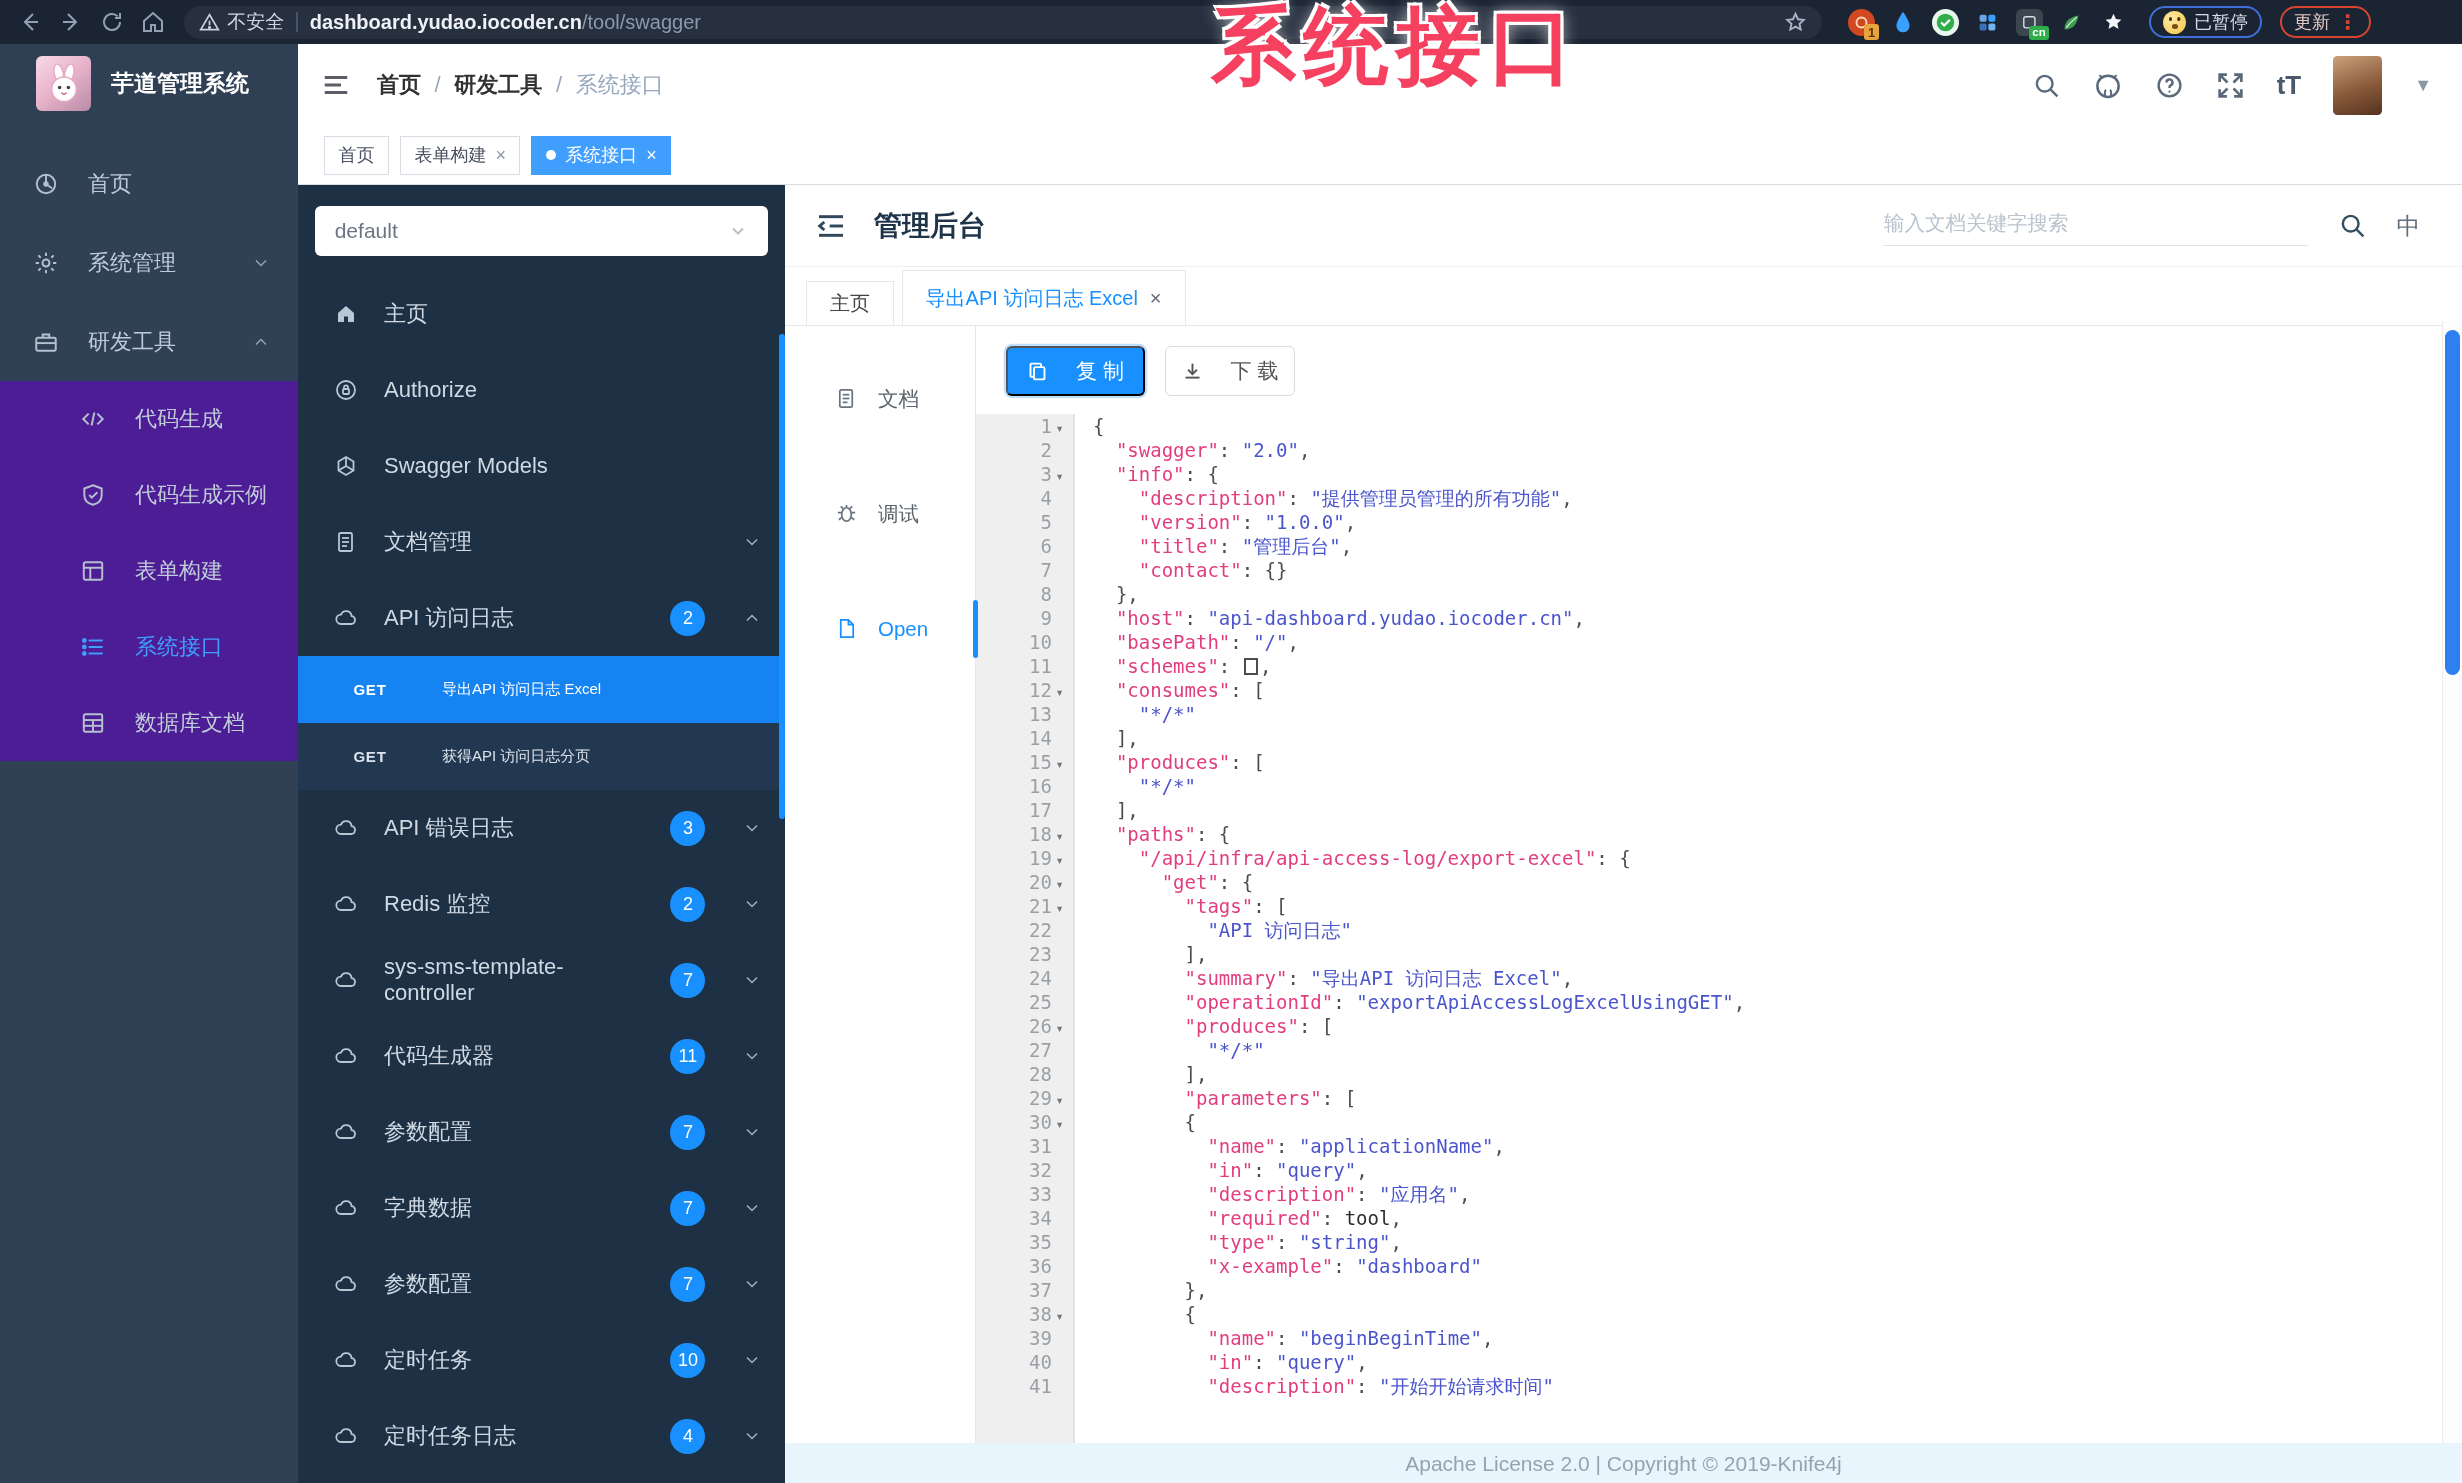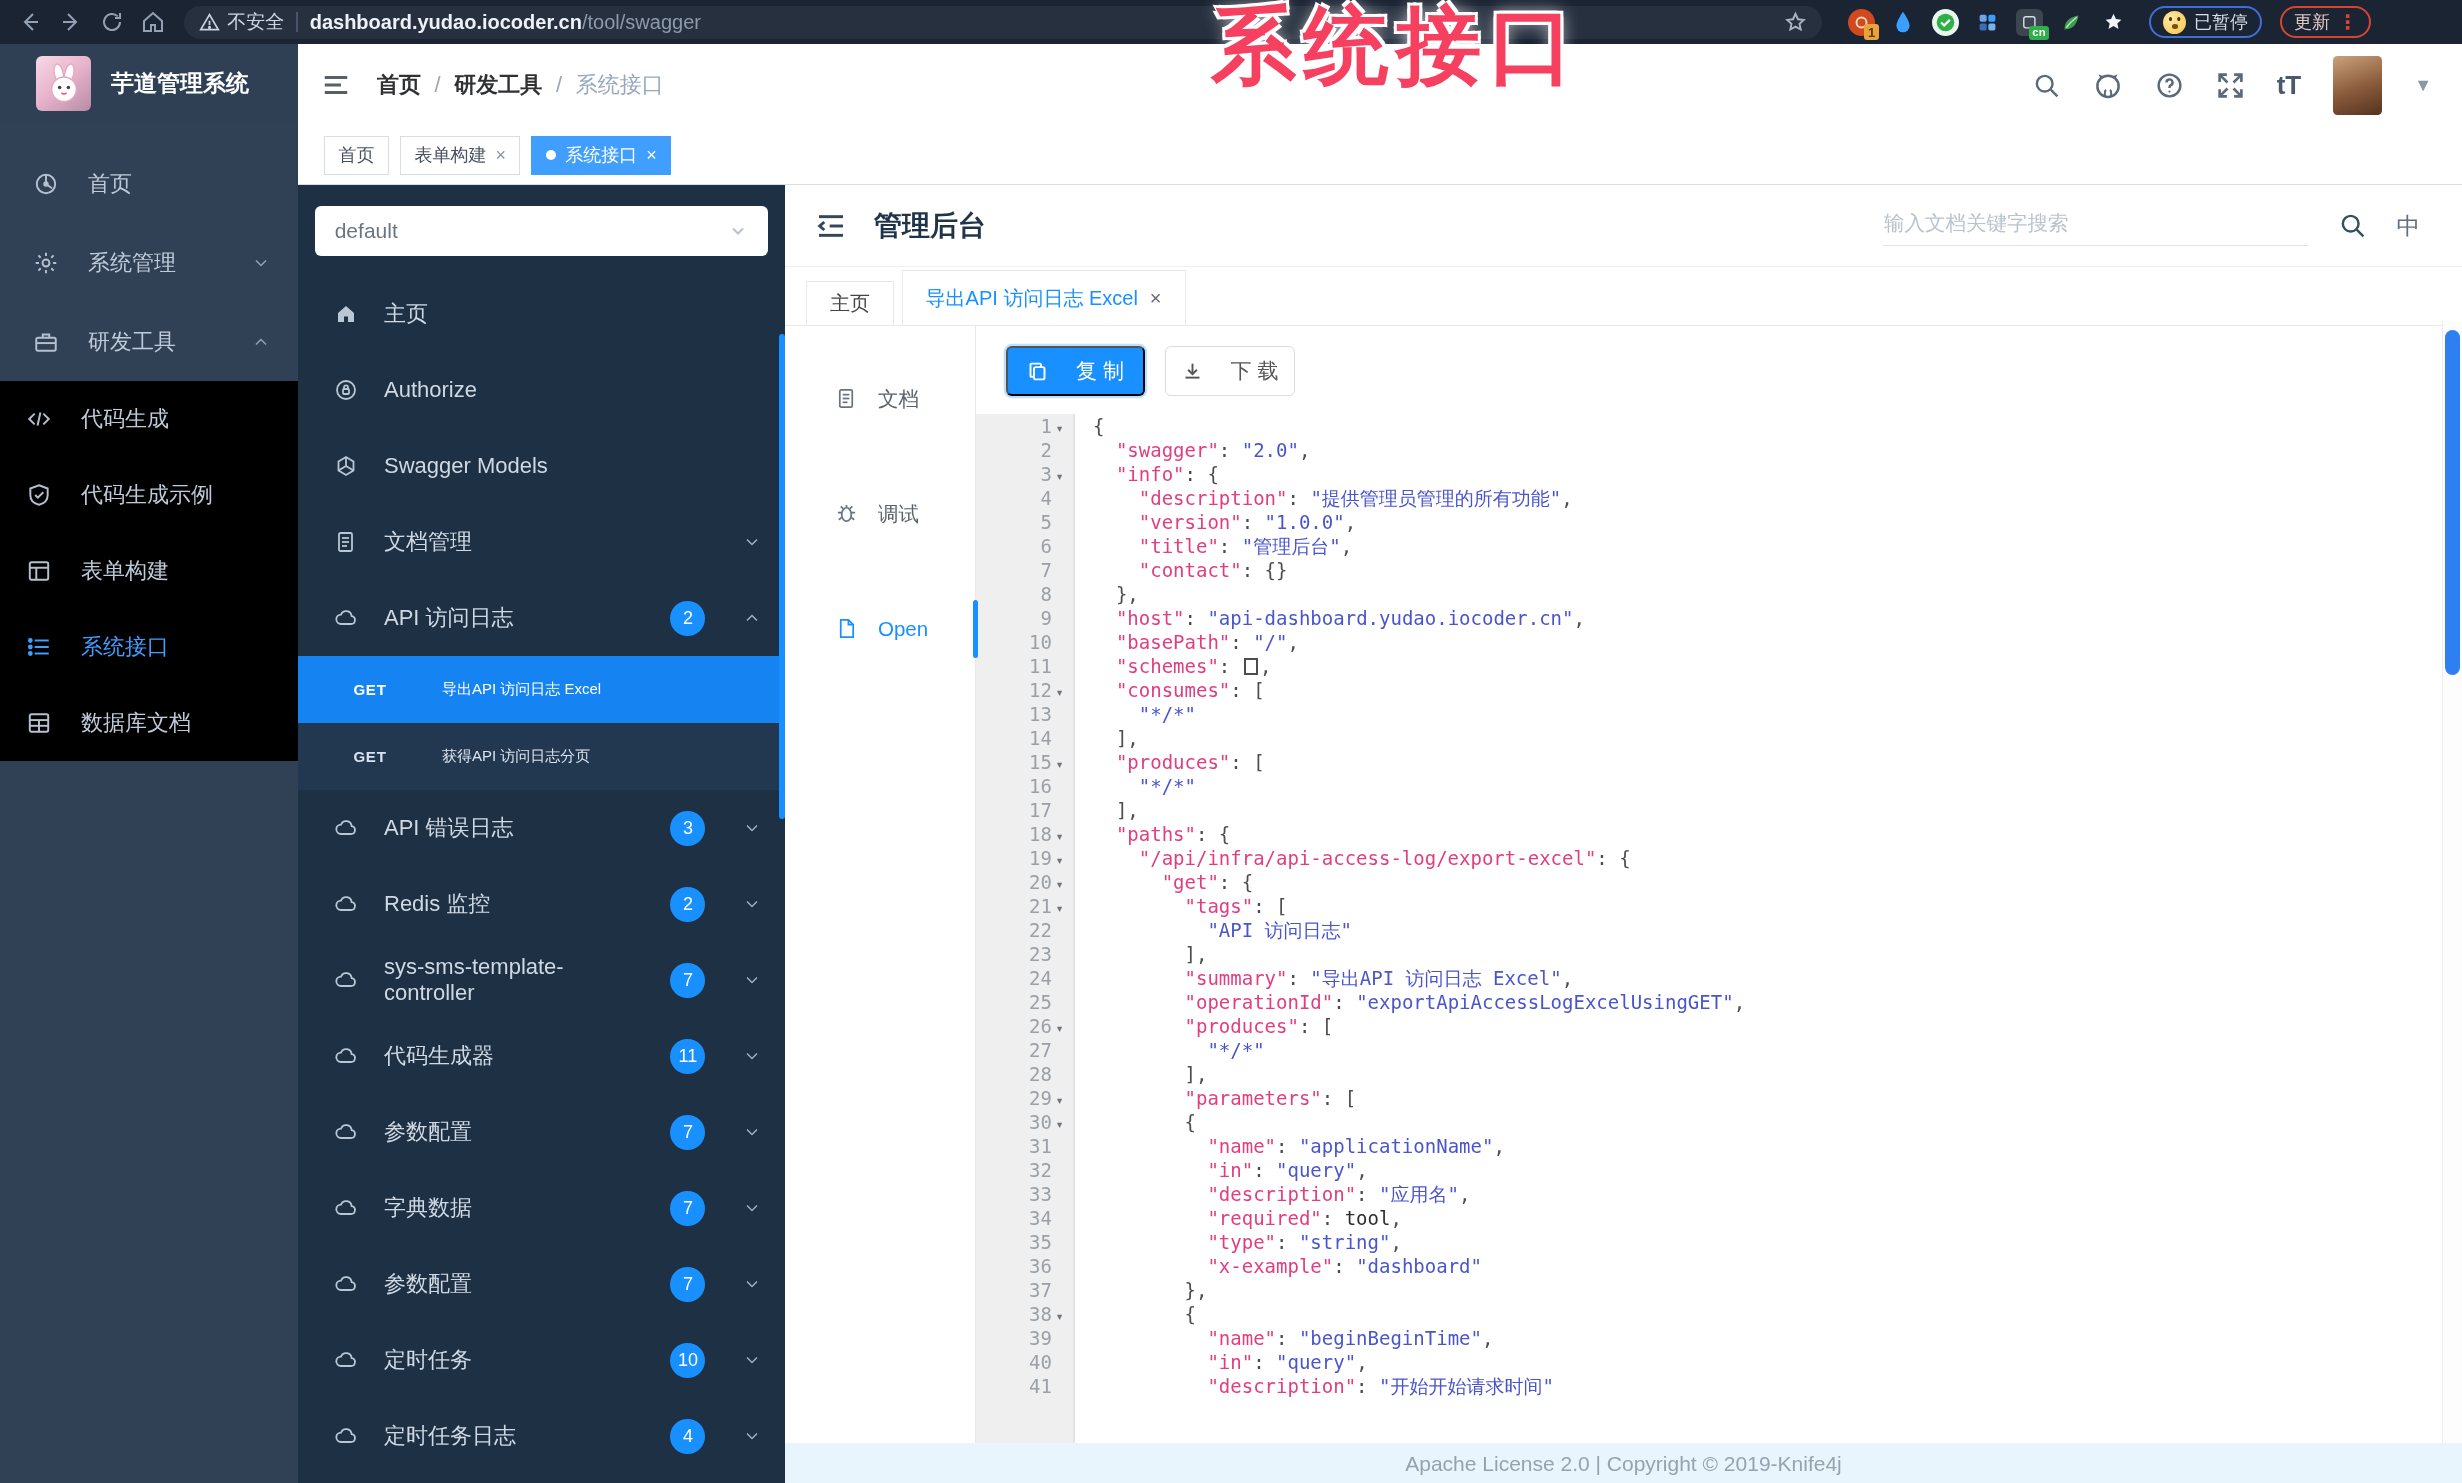--- a/index.html
+++ b/index.html
@@ -31,21 +31,21 @@
 
   
   .app { display:flex; height:1440px; }
   .sidebar { width:298px; background:#304156; flex:0 0 auto; display:flex; flex-direction:column; }
   .logo-row { height:79px; display:flex; align-items:center; padding-left:36px; gap:20px; background:#2f3f54; }
   .logo-avatar { width:55px; height:55px; border-radius:6px; background:linear-gradient(140deg,#f7d9e6 0%,#e9b6cd 45%,#b98ba6 100%); display:flex; align-items:center; justify-content:center; overflow:hidden; }
   .logo-title { color:#ffffff; font-size:23px; font-weight:bold; }
   .side-menu { flex:1; display:flex; flex-direction:column; padding-top:21px; }
   .side-item { height:79px; display:flex; align-items:center; padding:0 27px 0 33px; color:#bfcbd9; font-size:22px; gap:29px; cursor:pointer; }
   .side-item .chev { margin-left:auto; color:#8fa3b7; }
-  .side-item.sub { background:#000000; height:76px; padding-left:26px; }
+  .side-item.sub { background:#4c1d95; height:76px; padding-left:80px; }
   .side-item.active { color:#409eff; }
   .side-item.active .s-icon { color:#409eff; }
   .s-icon { color:#b4c0ce; display:flex; }
 
   .right-col { flex:1; display:flex; flex-direction:column; min-width:0; }
 
   
   .app-header { height:82px; background:#fff; display:flex; align-items:center; padding:0 30px 0 23px; }
   .hamburger { color:#5a5e66; margin-right:26px; }
   .breadcrumb { display:flex; align-items:center; font-size:22px; gap:13.6px; }

